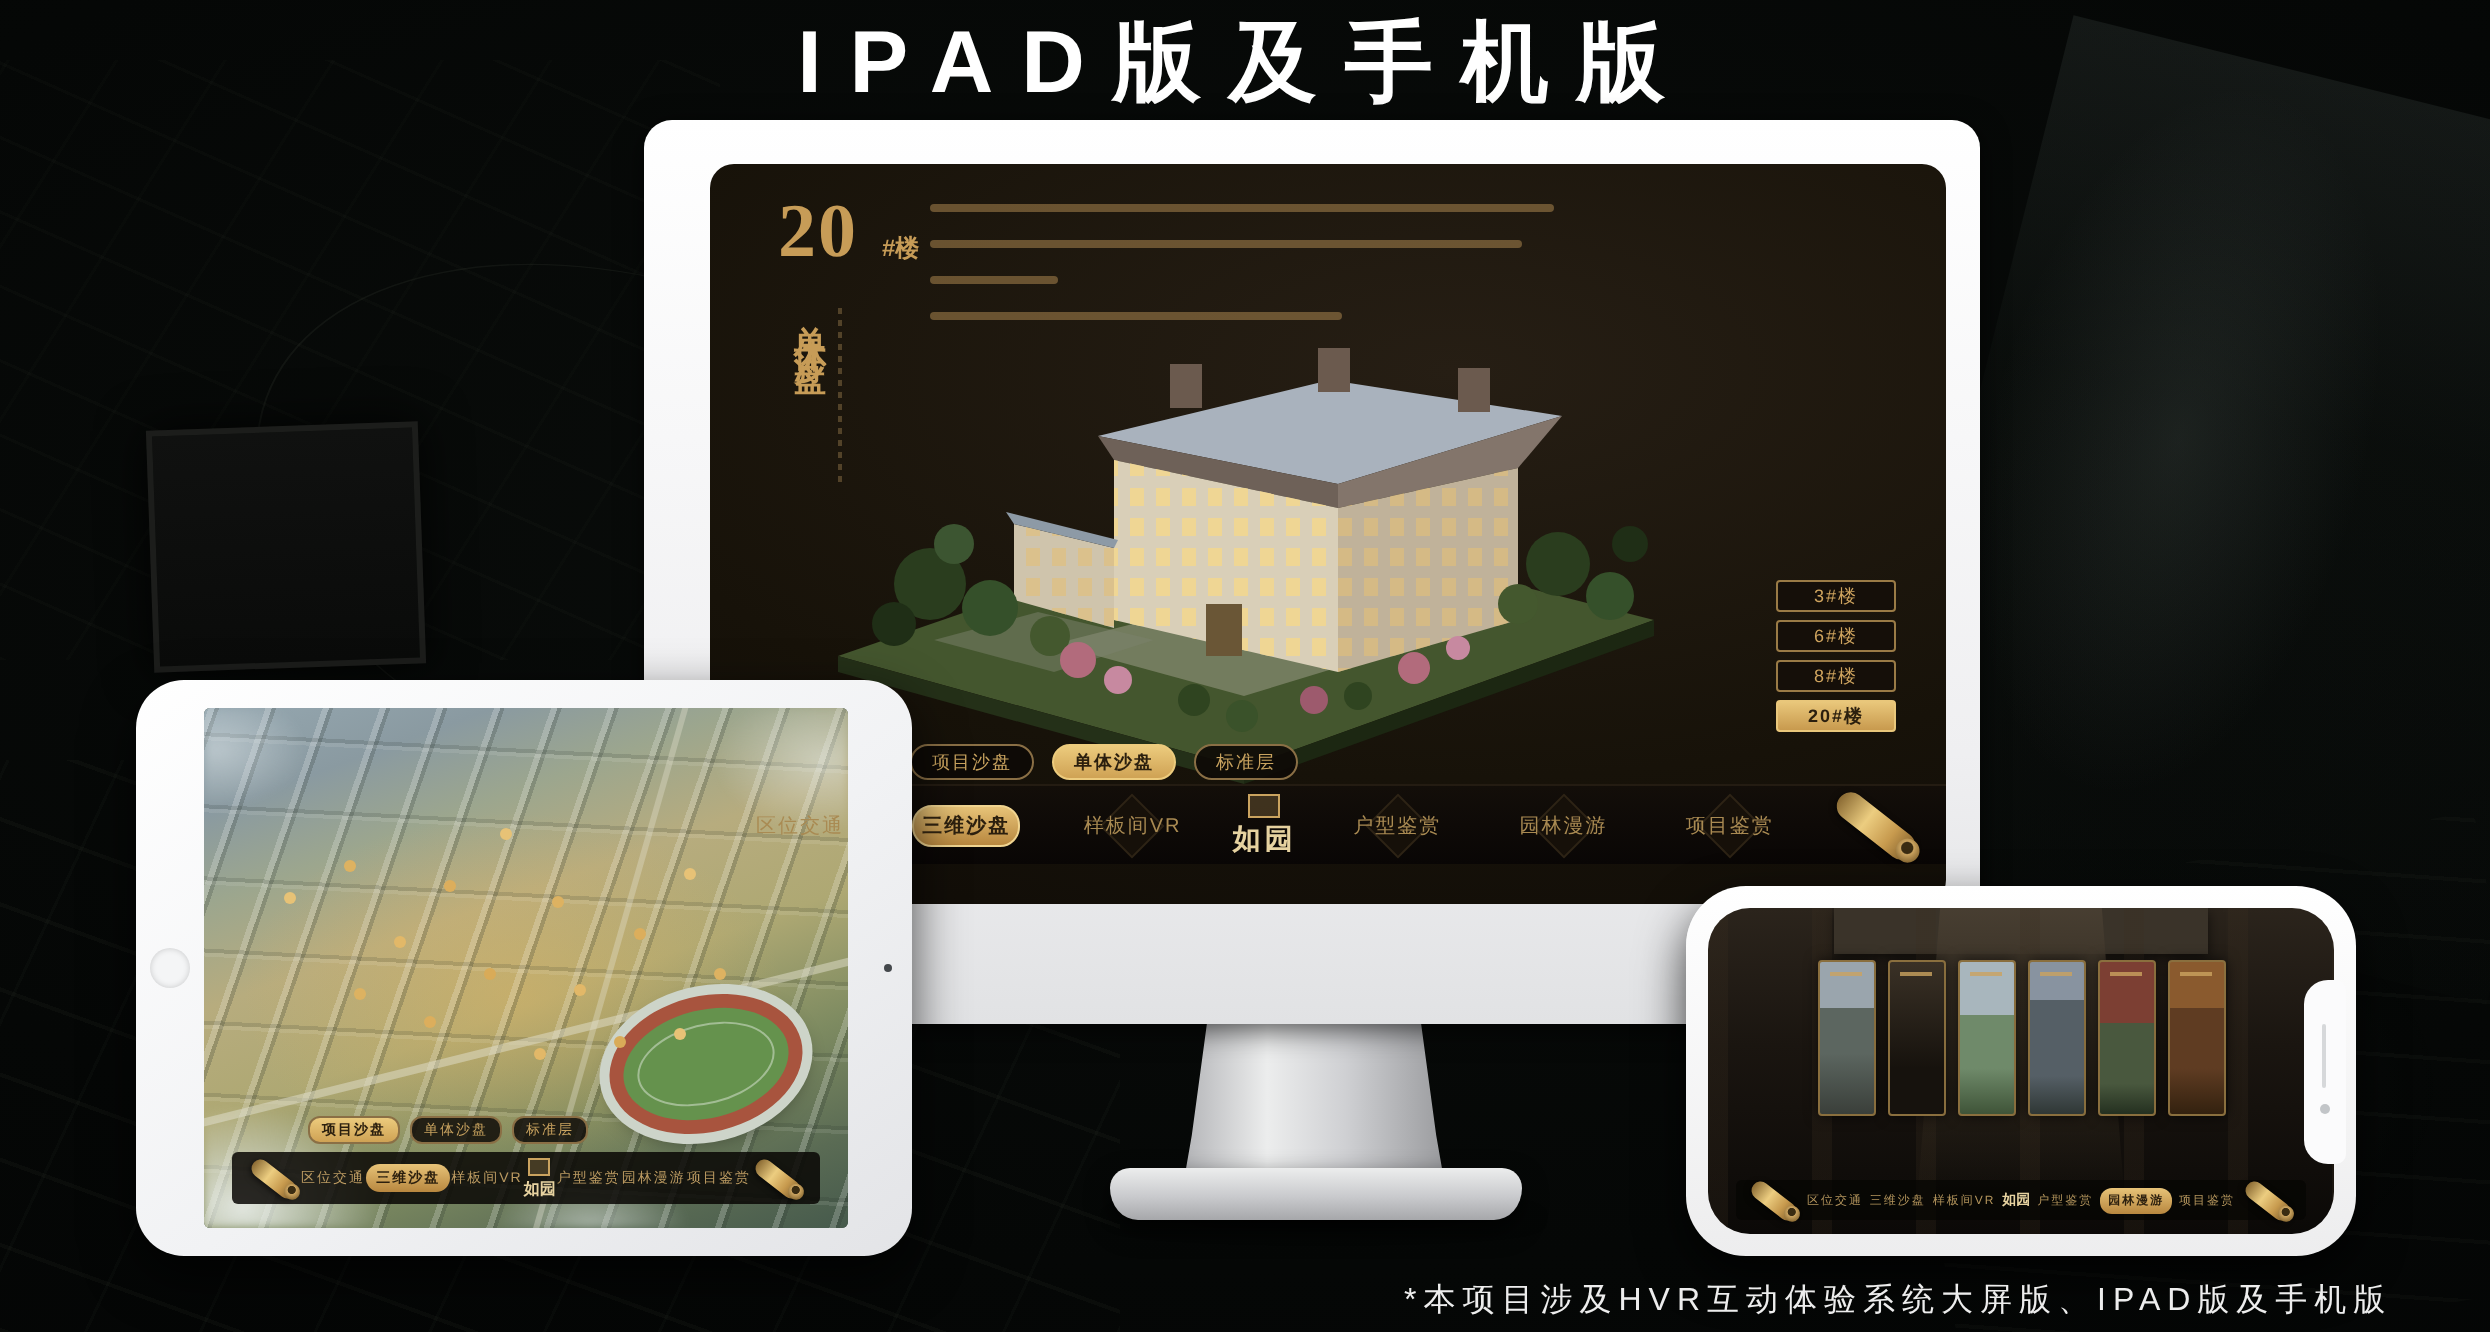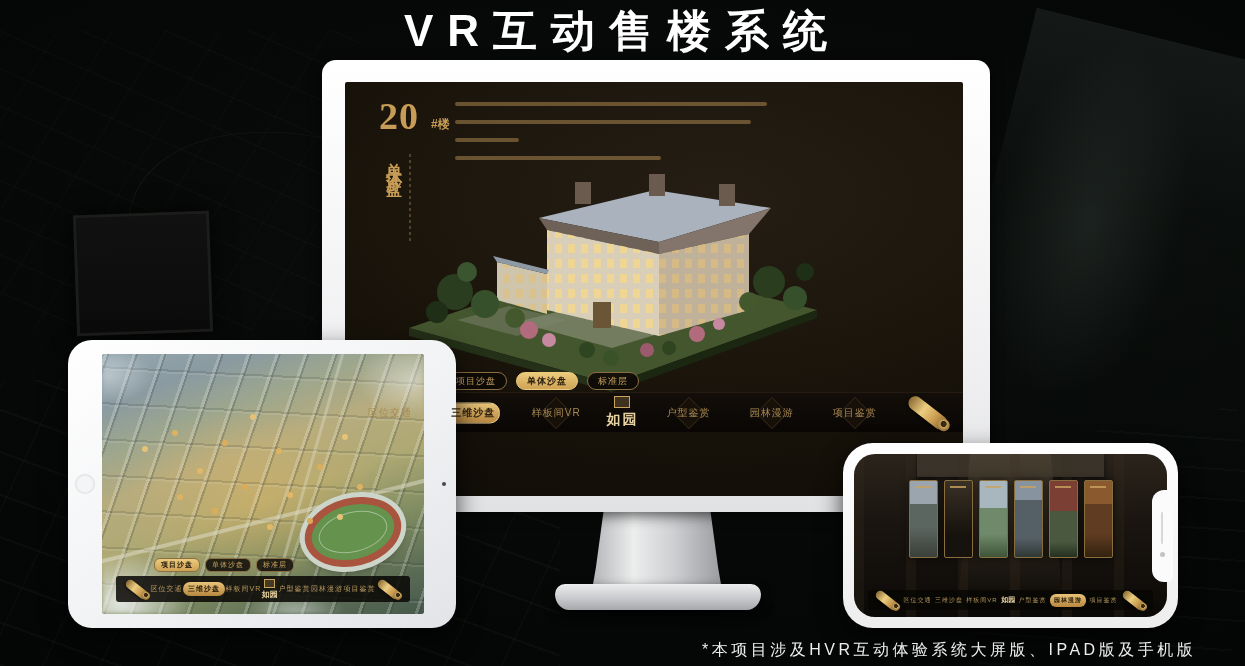--- a/index.html
+++ b/index.html
@@ -34,21 +34,21 @@
   .footnote{position:absolute;left:671px;top:640px;color:#ededed;font-size:16px;letter-spacing:3.5px;margin-left:31px;}
   
   .monitor{position:absolute;left:322px;top:60px;width:668px;height:556px}
   .m-front{position:absolute;left:0;top:0;width:668px;height:452px;border-radius:14px;
     background:linear-gradient(#ffffff,#efeff1 70%,#e1e2e4);box-shadow:0 3px 14px rgba(0,0,0,.65);}
   .m-neck{position:absolute;left:270px;top:450px;width:130px;height:80px;
     background:linear-gradient(90deg,#b4b5b8,#eceded 32%,#cfd0d3 62%,#9b9c9f);
     clip-path:polygon(9% 0, 91% 0, 97% 72%, 100% 100%, 0 100%, 3% 72%);}
   .m-base{position:absolute;left:233px;top:524px;width:206px;height:26px;border-radius:10px 10px 14px 14px/10px 10px 16px 16px;
     background:linear-gradient(#eceded,#c9cacd 55%,#a6a7aa);box-shadow:0 5px 12px rgba(0,0,0,.7);}
-  .m-screen{position:absolute;left:23px;top:22px;width:618px;height:414px;overflow:hidden;border-radius:2px;
+  .m-screen{position:absolute;left:33px;top:22px;width:618px;height:370px;overflow:hidden;border-radius:12px;
     background:radial-gradient(130% 100% at 60% 28%, #261e14 0%, #171209 55%, #0d0a07 100%);}
   
   .s-num{position:absolute;left:34px;top:12px;color:#c79c57;font-family:"Liberation Serif",serif;font-size:38px;font-weight:bold;letter-spacing:1px}
   .s-unit{position:absolute;left:86px;top:34px;color:#c79c57;font-size:12px;font-weight:bold}
   .s-vtitle{position:absolute;left:38px;top:68px;writing-mode:vertical-rl;color:#c79c57;
     font-size:16px;font-weight:bold;letter-spacing:6px;font-family:"Liberation Serif",serif}
   .s-ven{position:absolute;left:64px;top:72px;width:2px;height:90px;opacity:.5;
     background:repeating-linear-gradient(#8a6f45 0 3px, transparent 3px 6px);}
   .s-para{position:absolute;left:110px;top:20px;width:320px}
   .pline{height:4px;border-radius:2px;background:rgba(170,133,78,.55);margin-bottom:14px}
@@ -160,21 +160,21 @@
 
 <div class="bg-clip">
   <div class="bg-lines-top"></div>
   <div class="bg-lines-bottom"></div>
   <div class="bg-right"></div>
   <div class="bg-right-low"></div>
   <div class="bg-road-arc"></div>
   <div class="bg-plaque"></div>
 </div>
 
-<div class="title">VR互动售楼系统</div>
+<div class="title">IPAD版及手机版</div>
 
 <div class="monitor">
   <div class="gshadow" style="left:180px;top:540px;width:320px;height:18px"></div>
   <div class="m-neck"></div>
   <div class="m-base"></div>
   <div class="m-front">
     <div class="m-screen">
 
       <div class="s-num">20</div>
       <div class="s-unit">#楼</div>
@@ -236,20 +236,34 @@
           <circle cx="152" cy="188" r="7" fill="#c789a0"></circle>
         <circle cx="300" cy="182" r="8" fill="#b26b7c"></circle>
           <circle cx="322" cy="172" r="6" fill="#c789a0"></circle>
         <circle cx="250" cy="198" r="7" fill="#9d5a6d"></circle>
 
         <circle cx="190" cy="198" r="8" fill="#2f4420"></circle>
           <circle cx="214" cy="206" r="8" fill="#3a522a"></circle>
         <circle cx="272" cy="196" r="7" fill="#2f4420"></circle>
       </svg>
 
+      <div class="fbtns">
+        <div class="fbtn">
+            <span>3#楼</span>
+          </div>
+        <div class="fbtn">
+            <span>6#楼</span>
+          </div>
+        <div class="fbtn">
+            <span>8#楼</span>
+          </div>
+        <div class="fbtn active">
+            <span>20#楼</span>
+          </div>
+      </div>
 
       <div class="stabs">
         <div class="stab">
             <span>项目沙盘</span>
           </div>
         <div class="stab active">
             <span>单体沙盘</span>
           </div>
         <div class="stab">
             <span>标准层</span>

